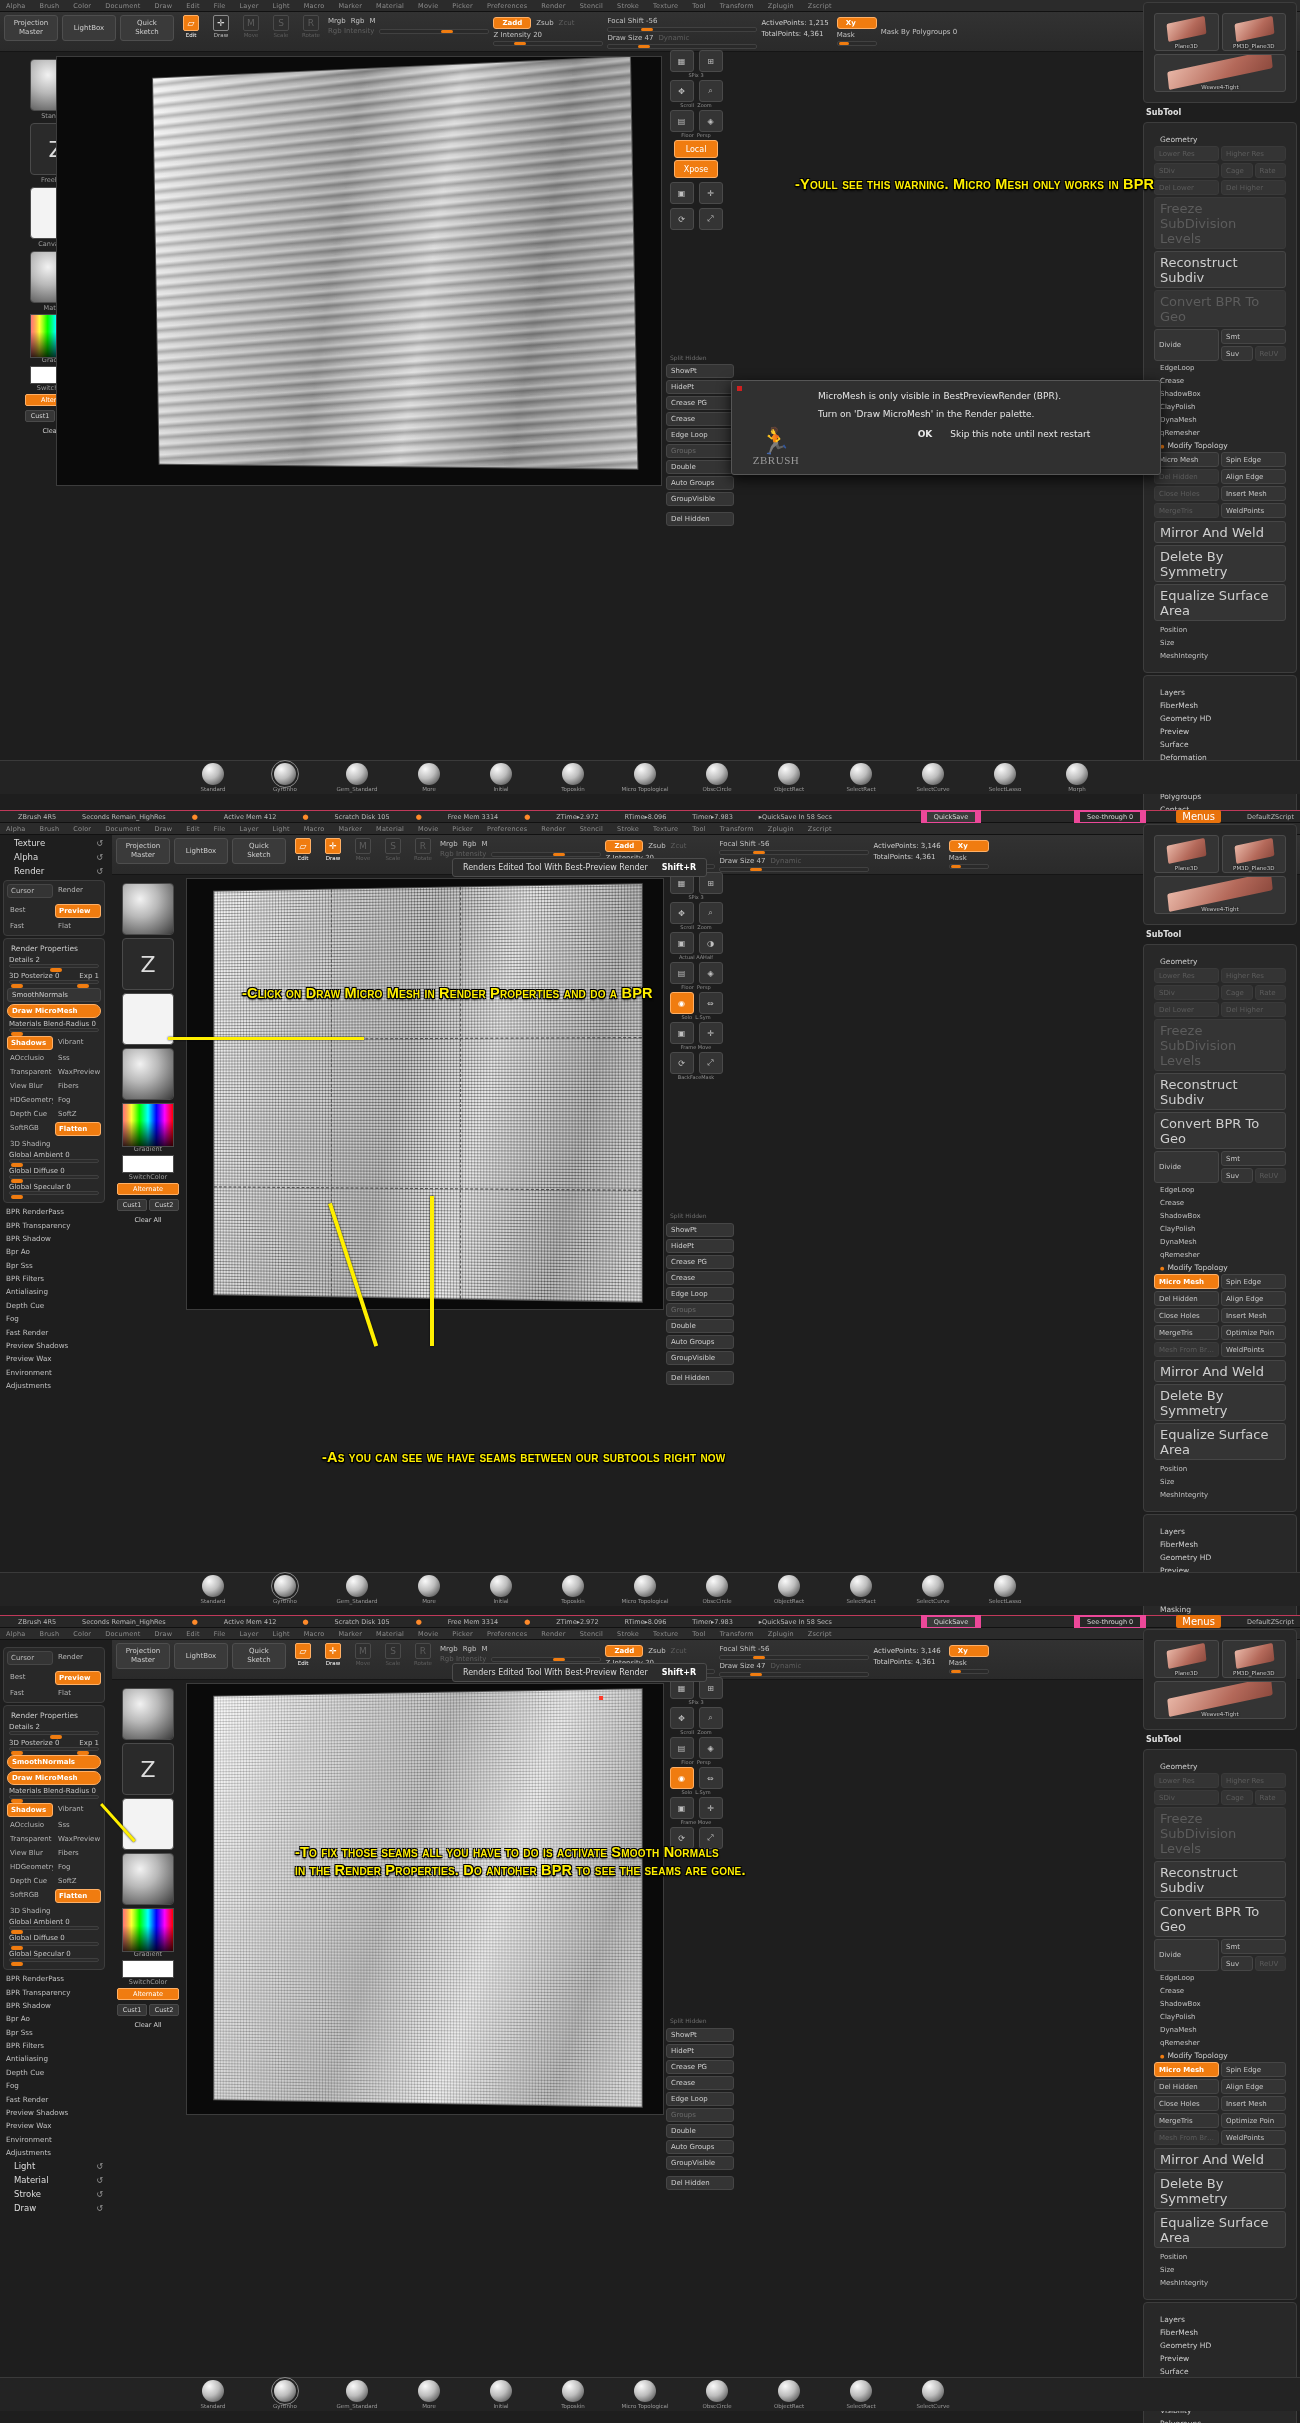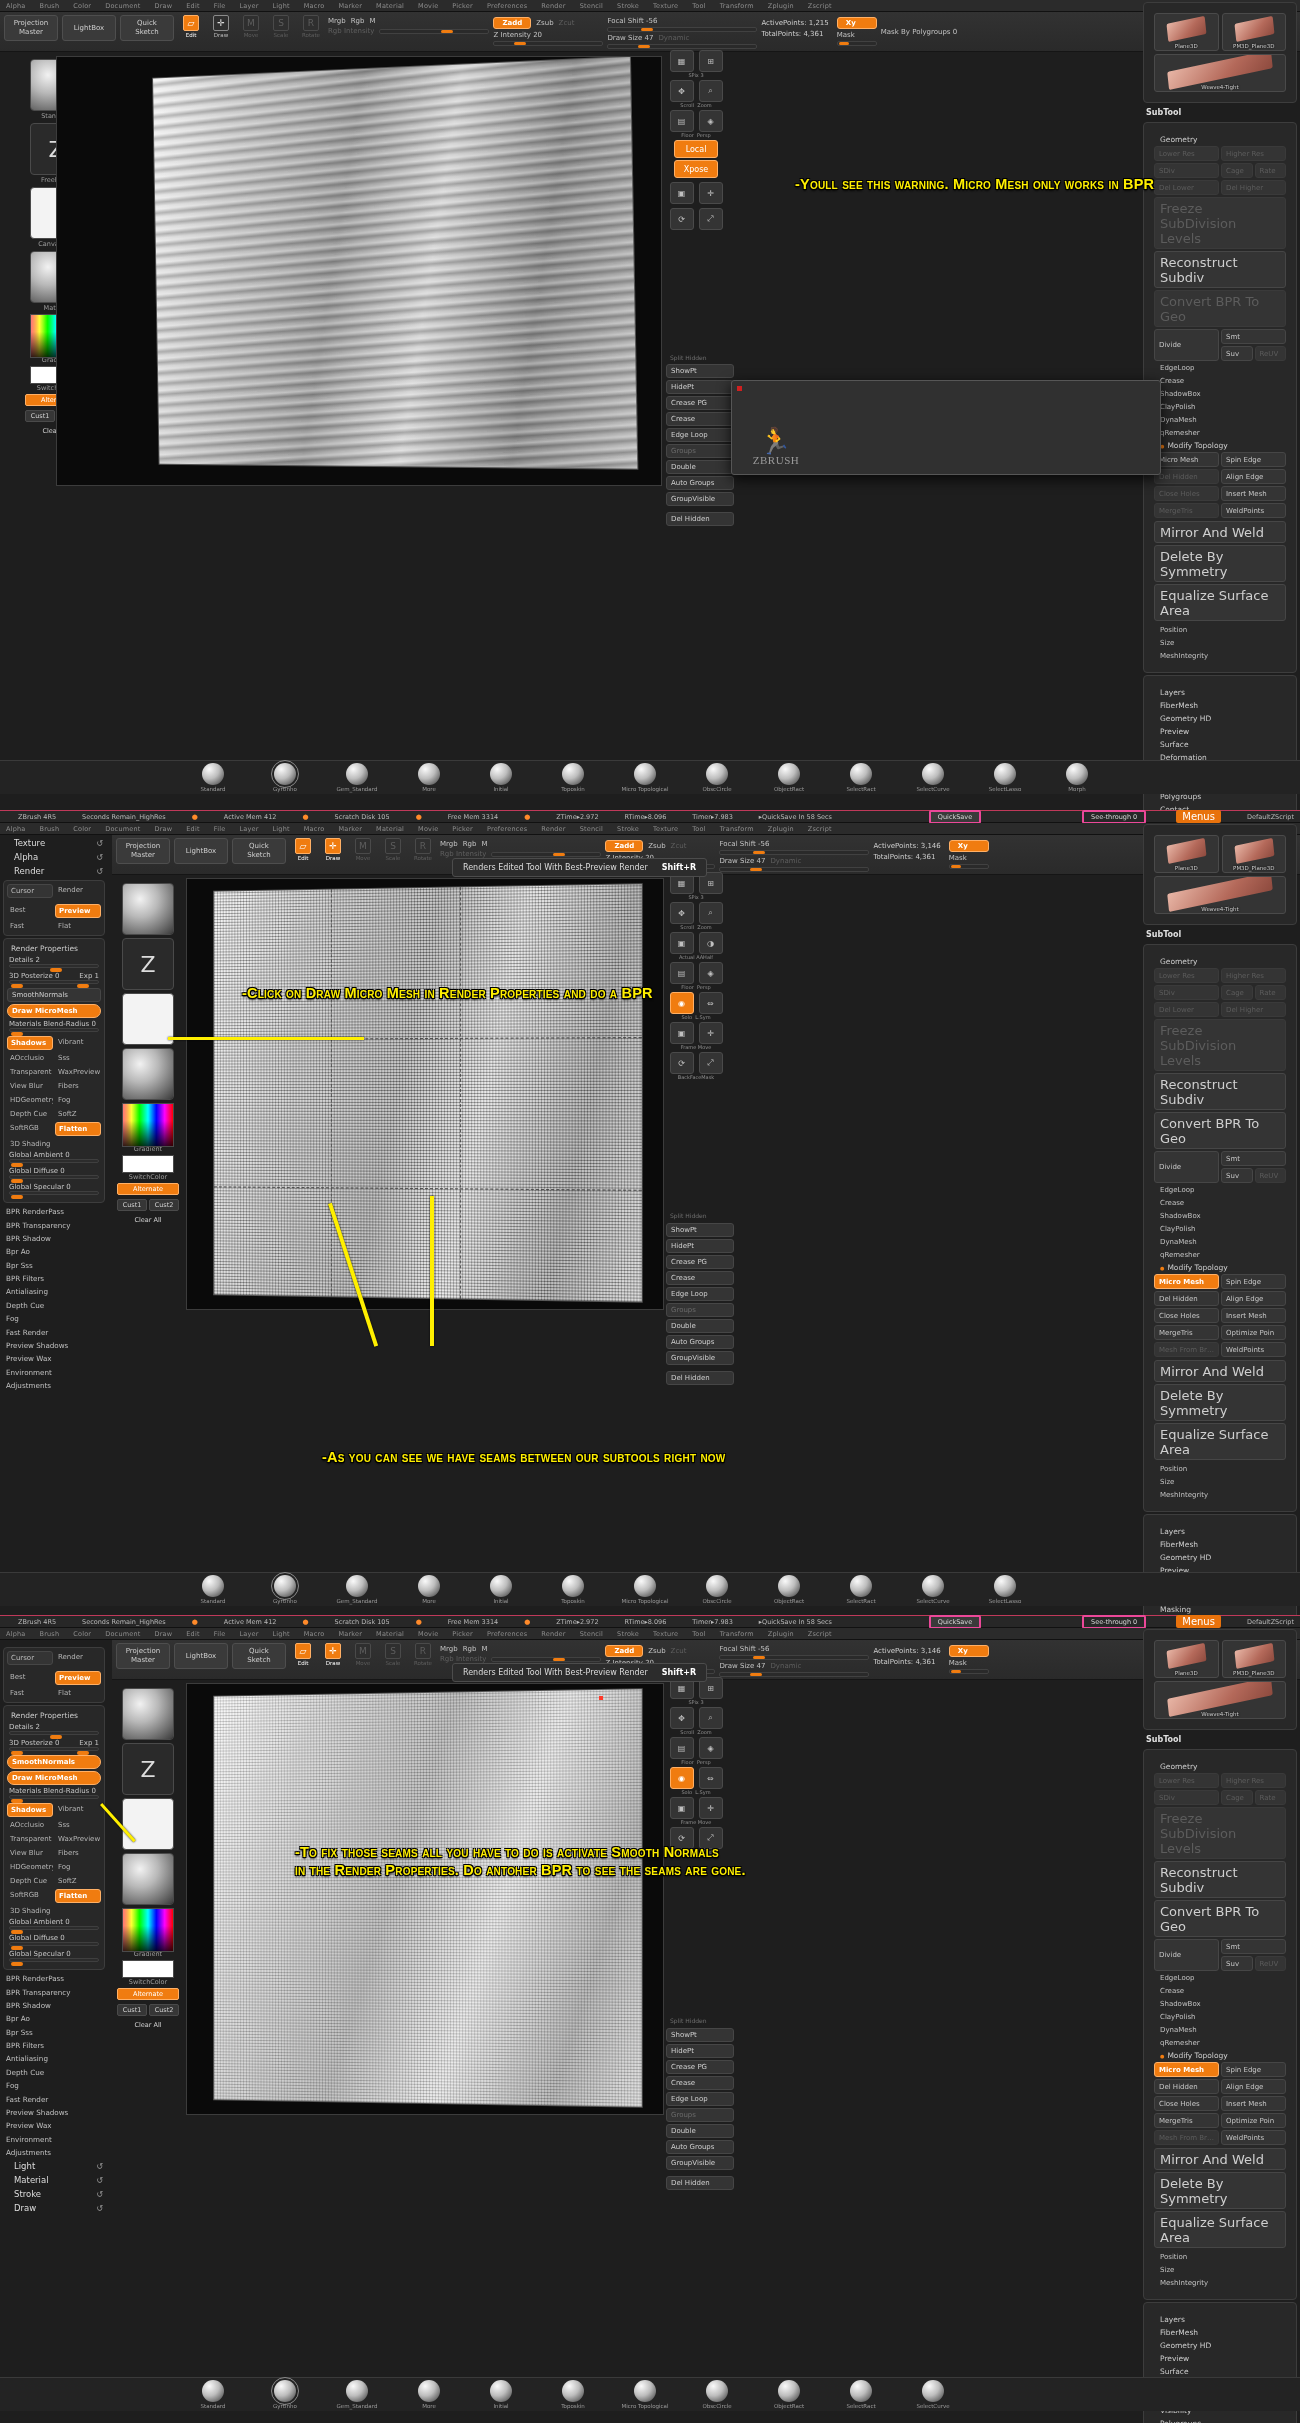--- a/index.html
+++ b/index.html
@@ -24,21 +24,21 @@
 
   
   .statusbar{
     position:absolute; left:0; width:1300px; height:13px;
     background:#272727; border-top:1px solid #c0395a; border-bottom:1px solid #111;
     display:flex; align-items:center; gap:26px; padding-left:18px;
     font-size:6.5px; color:#b9b9b9; white-space:nowrap;
   }
   .statusbar .dot{ color:#ff8a2a; font-size:7px; }
   .statusbar .qsbtn{
-    margin-left:auto; margin-right:4px; background:#3a3a3a; border:2px solid #ec4899;
+    margin-left:auto; margin-right:4px; background:#3a3a3a; border:6px solid #ec4899;
     border-radius:2px; padding:1px 7px; font-size:6.5px; color:#d8d8d8;text-align:center;
   }
   .statusbar .seethru{ background:none; }
   .statusbar .menu-orange{
     background:#e8720c; color:#fff; border-radius:2px; padding:1px 6px; font-size:10px;
   }
 
   
   .toolbar{
     position:absolute; left:0; width:1300px; height:40px;
@@ -528,20 +528,28 @@
       <div class="tp-sub">Contact</div>
     </div>
   </div>
 
   <div class="dlg" style="left:731px; top:380px; width:430px; height:95px;">
     <div class="closebox"></div>
     <div class="logo">
       <div class="mark">🏃</div>
       <div class="wm">ZBRUSH</div>
     </div>
+    <div class="body">
+      <div class="msg">MicroMesh is only visible in BestPreviewRender (BPR).</div>
+      <div class="msg">Turn on 'Draw MicroMesh' in the Render palette.</div>
+      <div class="acts">
+        <div class="ok">OK</div>
+        <div>Skip this note until next restart</div>
+      </div>
+    </div>
   </div>
 
   <div class="anno" style="left:795px; top:175px; width:420px;">-Youll see this warning. Micro Mesh only works in BPR</div>
 
   <div class="botshelf" style="top:760px;">
     <div class="bs-item">
         <div class="bs-ball"></div>
         <div class="bs-cap">Standard</div>
       </div>
     <div class="bs-item">

